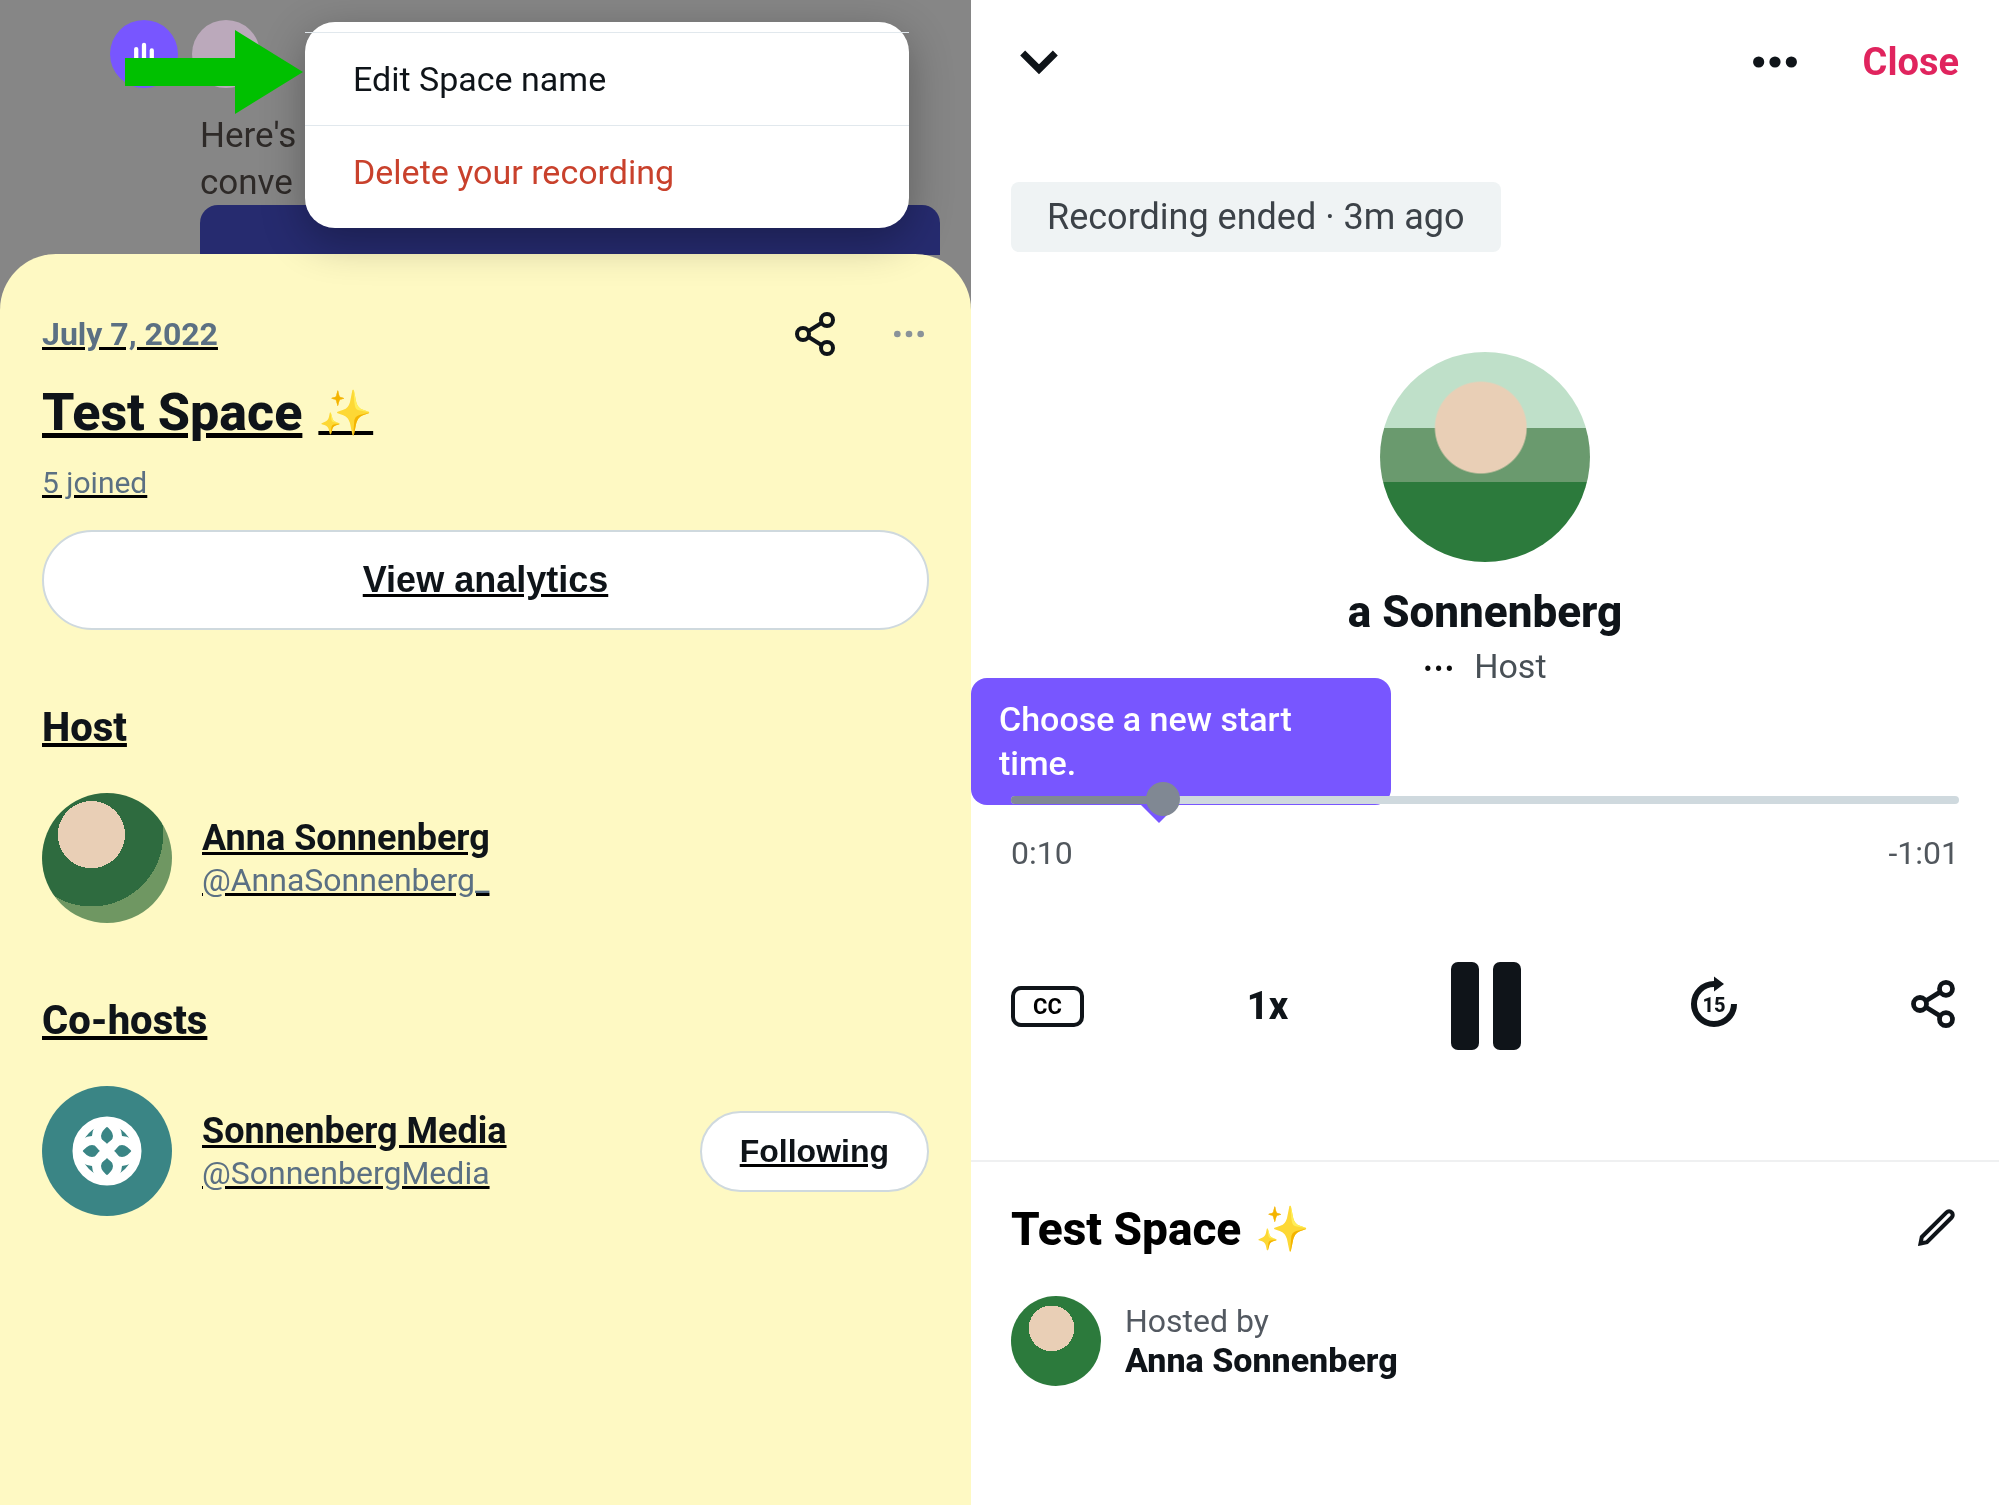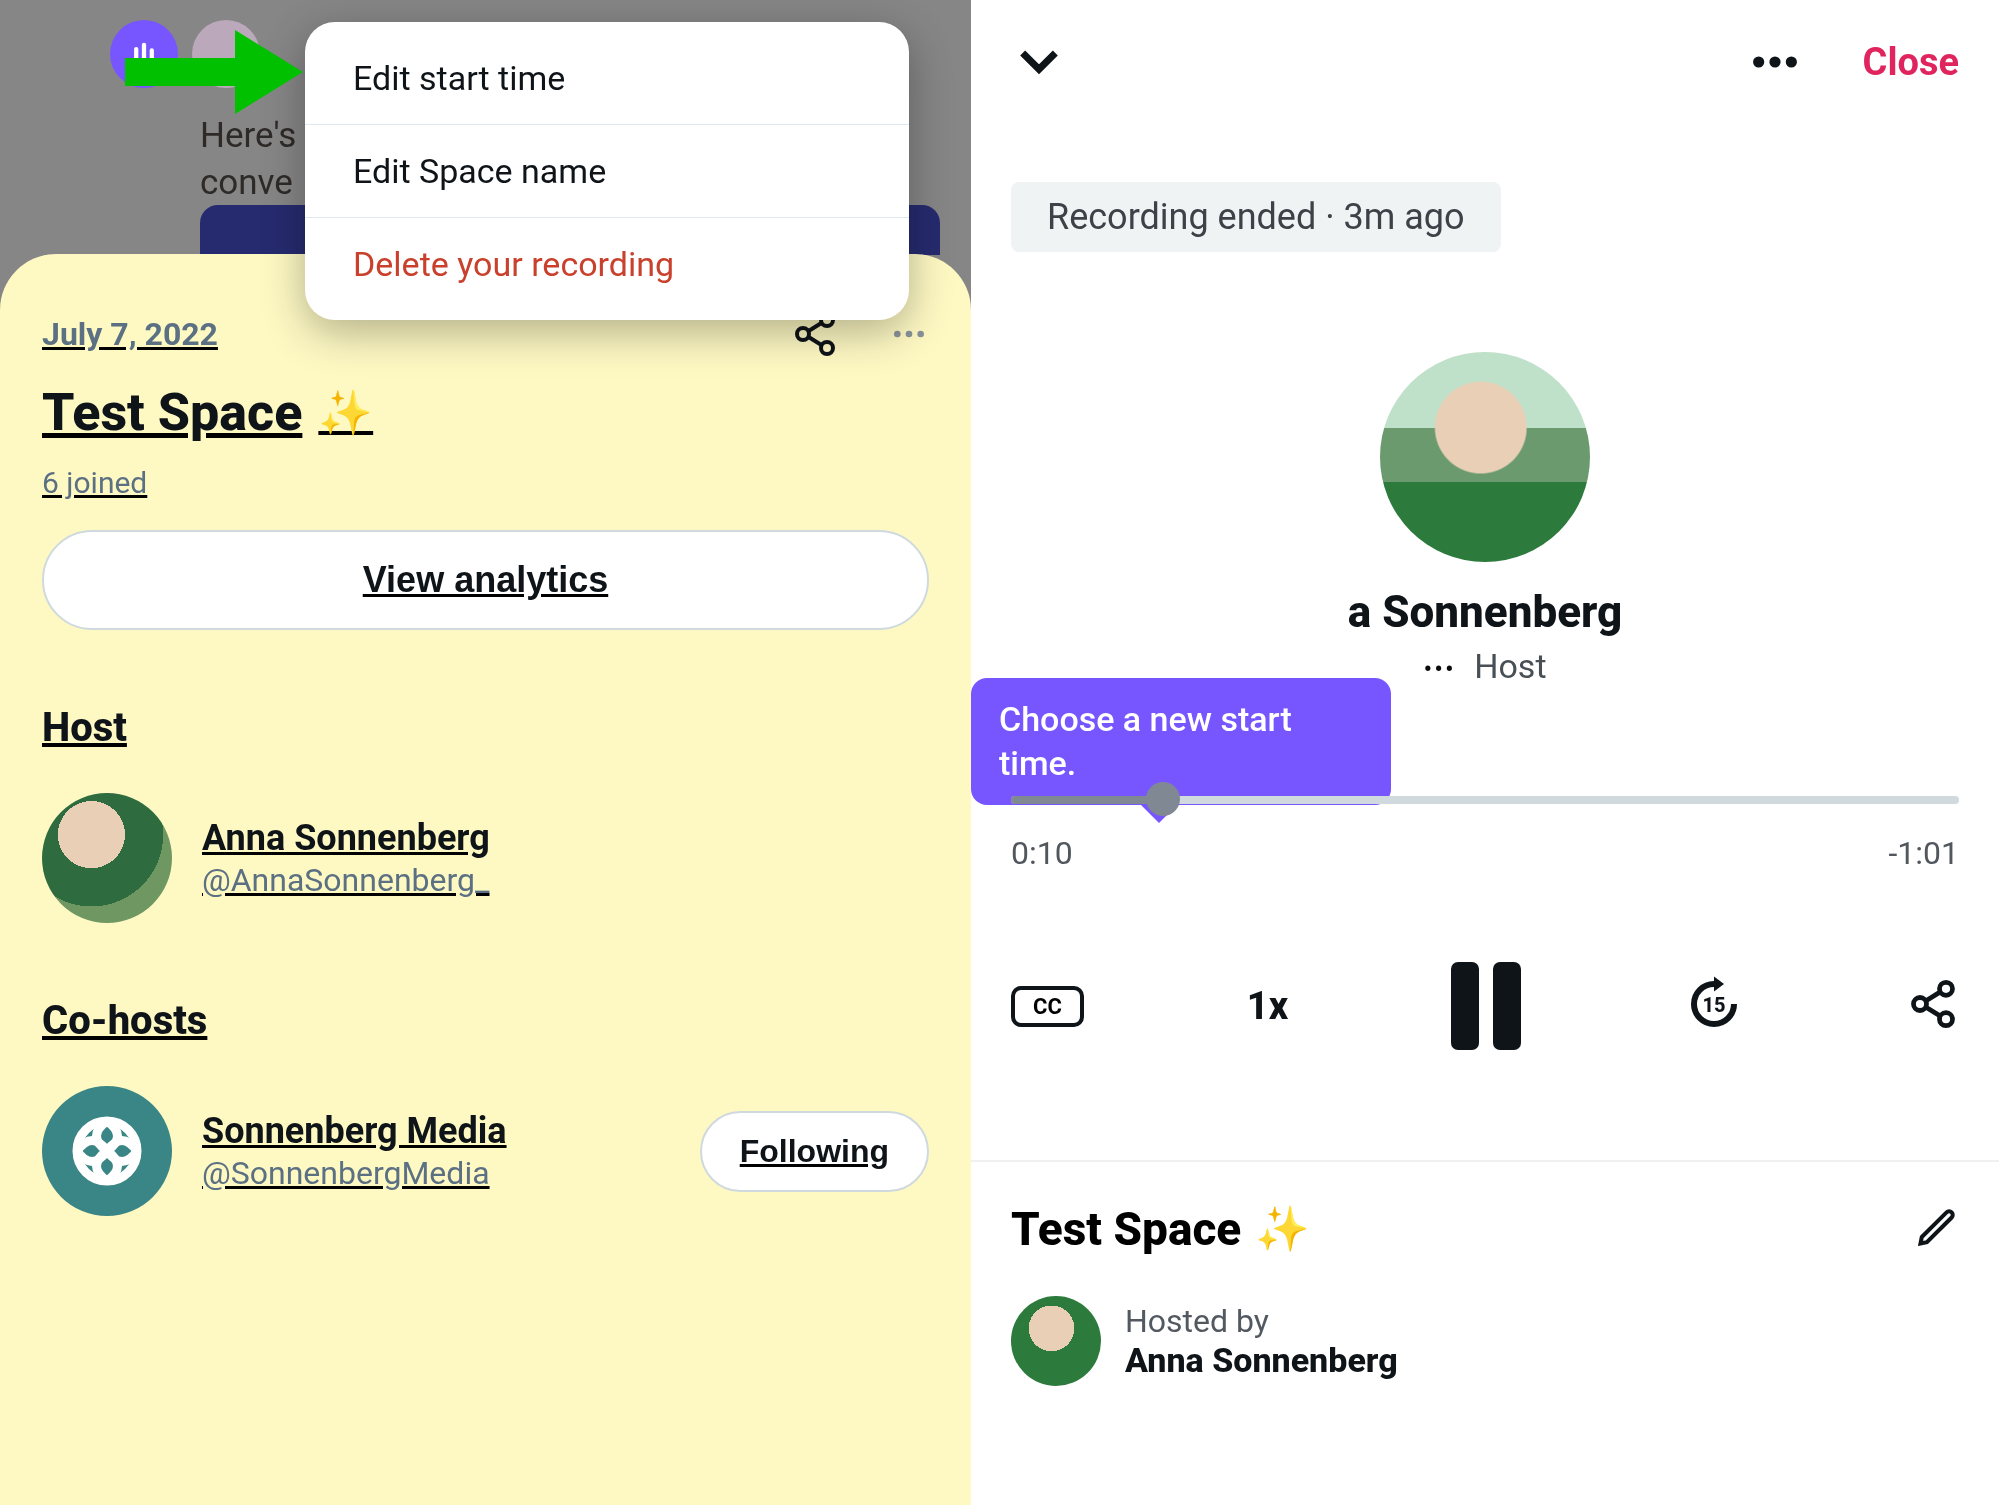--- a/index.html
+++ b/index.html
@@ -187,21 +187,20 @@
     </div>
     <div class="l-cardtop"></div>
   </div>
 
   <div class="arrow">
     <div class="shaft"></div>
       <div class="head"></div>
   </div>
 
   <div class="menu">
-    <div class="menu-item">Edit start time</div>
     <div class="menu-div"></div>
     <div class="menu-item">Edit Space name</div>
     <div class="menu-div"></div>
     <div class="menu-item danger">Delete your recording</div>
   </div>
 
   <div class="l-sheet">
     <div class="l-topbar">
       <div class="l-date">July 7, 2022</div>
       <span class="l-share-ic">
@@ -218,21 +217,21 @@
             <circle cx="5" cy="12" r="2"></circle>
             <circle cx="12" cy="12" r="2"></circle>
             <circle cx="19" cy="12" r="2"></circle>
           </svg>
       </span>
     </div>
     <div class="l-title">
       <span class="l-title-txt">Test Space</span>
       <span class="sparkle">✨</span>
     </div>
-    <div class="l-joined">6 joined</div>
+    <div class="l-joined">5 joined</div>
 
     <button class="l-analytics">View analytics</button>
 
     <div class="l-sectitle">Host</div>
     <div class="l-userrow">
       <div class="av av-anna"></div>
       <div>
         <div class="u-name">Anna Sonnenberg</div>
         <div class="u-handle">@AnnaSonnenberg_</div>
       </div>

